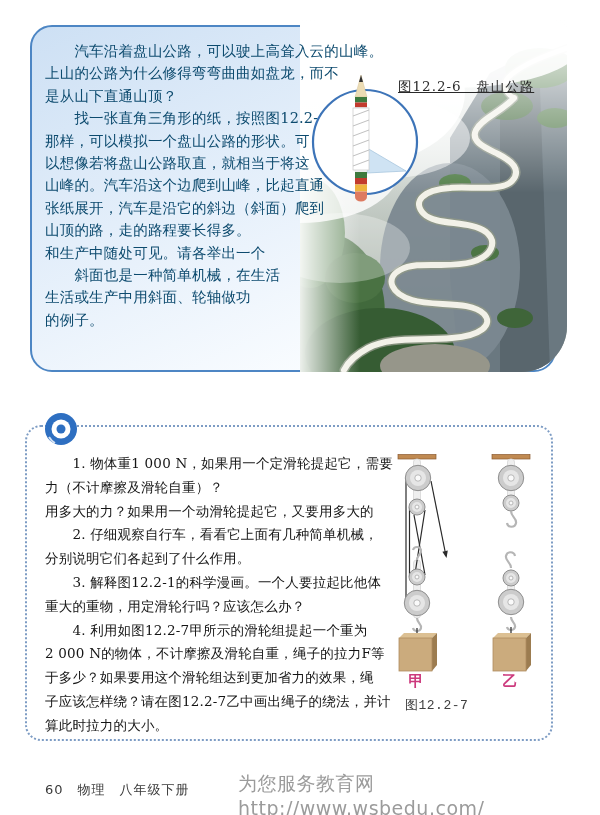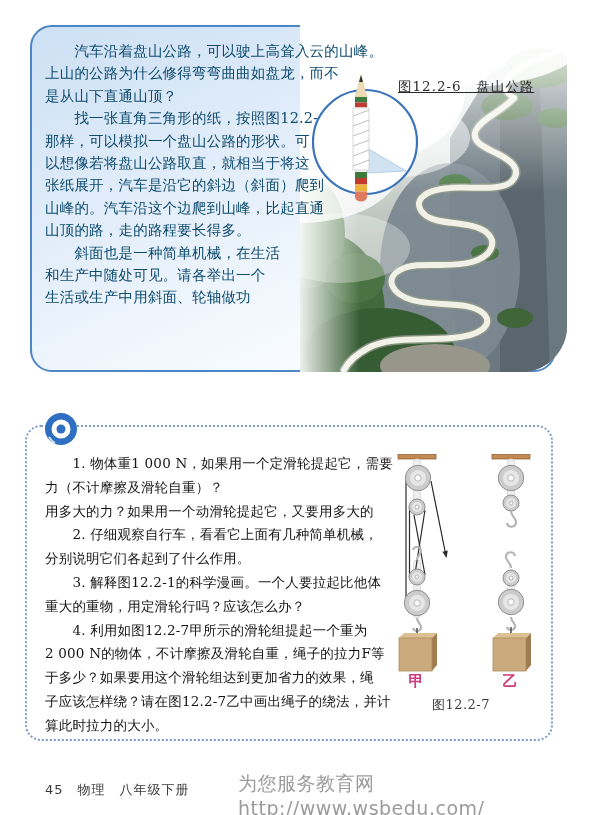--- a/index.html
+++ b/index.html
@@ -47,22 +47,22 @@
   }
   .q-lines div{white-space:nowrap;}
   .pulley-figure{position:absolute;left:370px;top:440px;}
   .pulley-label{
     position:absolute;width:22px;text-align:center;
     font-size:15px;color:#cc3a7d;font-weight:bold;
   }
   .lbl-jia{left:405px;top:672px;}
   .lbl-yi{left:499px;top:672px;}
   .figure-caption-2{
-    position:absolute;left:418px;top:696px;width:72px;text-align:right;
-    font-size:13px;color:#3f3f3f;letter-spacing:.5px;
+    position:absolute;left:405px;top:696px;width:72px;text-align:left;
+    font-size:13px;color:#3f3f3f;letter-spacing:.5px;font-family:Liberation Mono, monospace;
   }
   
   .footer-left{
     position:absolute;left:45px;top:781px;
     font-family:"DejaVu Sans","Liberation Sans",sans-serif;
     font-size:13px;color:#3a3a3a;letter-spacing:1px;
   }
   .footer-right{
     position:absolute;left:238px;top:771px;
     font-family:"DejaVu Sans","Liberation Sans",sans-serif;
@@ -126,26 +126,27 @@
   </div>
 
   <div class="intro-text">
 
   <div>　　汽车沿着盘山公路，可以驶上高耸入云的山峰。</div>
       <div>上山的公路为什么修得弯弯曲曲如盘龙，而不</div>
       <div>是从山下直通山顶？</div>
       <div>　　找一张直角三角形的纸，按照图12.2-6</div>
       <div>那样，可以模拟一个盘山公路的形状。可</div>
       <div>以想像若将盘山公路取直，就相当于将这</div>
+      <div>山峰的。汽车沿这个边爬到山峰，比起直通</div>
       <div>张纸展开，汽车是沿它的斜边（斜面）爬到</div>
-      <div>山峰的。汽车沿这个边爬到山峰，比起直通</div>
       <div>山顶的路，走的路程要长得多。</div>
+      <div>和生产中随处可见。请各举出一个</div>
       <div>　　斜面也是一种简单机械，在生活</div>
-      <div>和生产中随处可见。请各举出一个</div>
       <div>生活或生产中用斜面、轮轴做功</div>
+      <div>的例子。</div>
     </div>
 
   <svg class="pencil-diagram" width="160" height="140" viewBox="0 0 160 140">
     <circle cx="62" cy="74" r="52" fill="#ffffff" stroke="#3d74b8" stroke-width="2.2"></circle>
     <polygon points="64,80 103,103 64,105" fill="#cfe3f3" stroke="#a8c6de" stroke-width="0.8"></polygon>
     <g>
       <polygon points="58,7 52,29 64,29" fill="#ecdcb4" stroke="#d8c49a" stroke-width="0.5"></polygon>
       <polygon points="58,7 56,14 60,14" fill="#333333"></polygon>
       <rect x="52" y="29" width="12" height="5.5" fill="#3e7a3e"></rect>
       <rect x="52" y="34.5" width="12" height="5" fill="#c23b2e"></rect>
@@ -267,16 +268,16 @@
         <polygon points="156,198 161,193 161,225 156,231" fill="#9c7c50"></polygon>
         <rect x="123" y="198" width="33" height="33" fill="#cbab7d" stroke="#b08d5f" stroke-width="0.8"></rect>
       </g>
     </g>
   </svg>
 
   <div class="pulley-label lbl-jia">甲</div>
   <div class="pulley-label lbl-yi">乙</div>
   <div class="figure-caption-2">图12.2-7</div>
 
-  <div class="footer-left">45　物理　八年级下册</div>
+  <div class="footer-left">60　物理　八年级下册</div>
   <div class="footer-right">为您服务教育网 http://www.wsbedu.com/</div>
 
 </div>
 
 </body></html>

